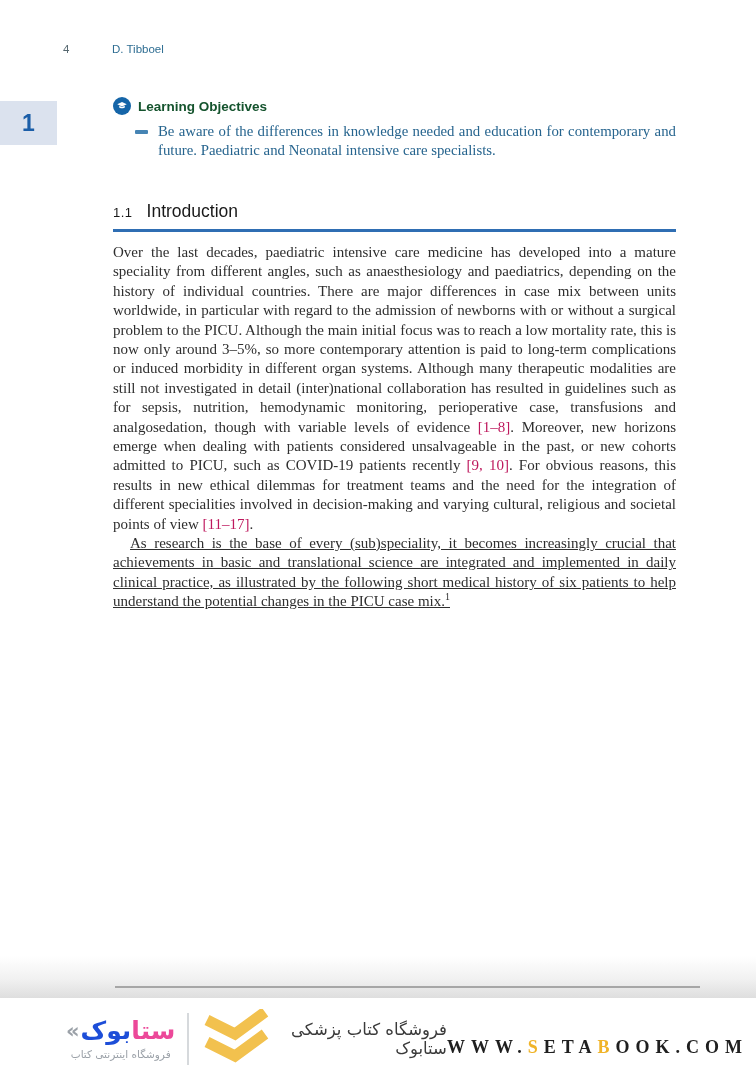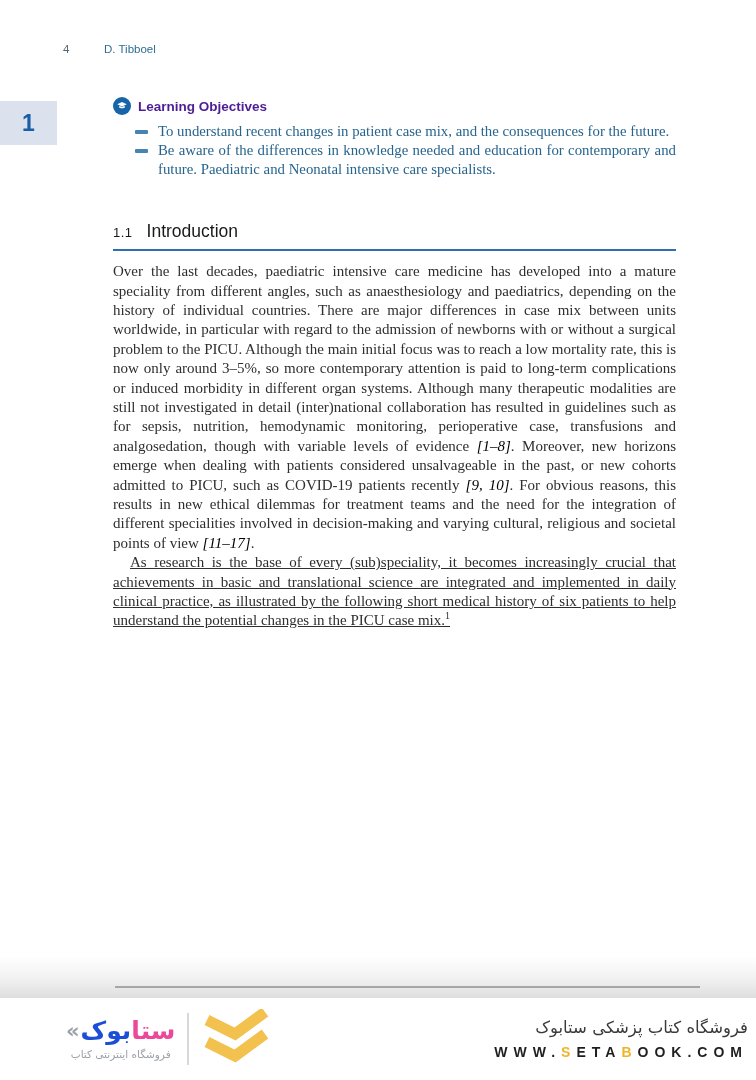--- a/index.html
+++ b/index.html
@@ -5,56 +5,56 @@
   html,body{margin:0;padding:0;}
   body{
     width:756px;height:1080px;background:#ffffff;position:relative;
     font-family:"Liberation Serif",serif;overflow:hidden;
   }
 
   
   .running-head{position:absolute;top:43px;left:0;width:100%;
     font-family:"Liberation Sans",sans-serif;font-size:11.5px;}
   .page-num{position:absolute;left:63px;top:0;color:#55676f;}
-  .author{position:absolute;left:104px;top:0;color:#2e6d92;}
+  .author{position:absolute;left:112px;top:0;color:#2e6d92;}
 
   
   .chapter-tab{position:absolute;left:0;top:101px;width:57px;height:44px;
     background:#dbe2ee;display:flex;align-items:center;justify-content:center;}
   .chapter-tab span{color:#1b5ea8;font-family:"Liberation Sans",sans-serif;
     font-weight:bold;font-size:23px;}
 
   
   .content{position:absolute;left:113px;top:97px;width:563px;}
 
   
   .lo-head{display:flex;align-items:center;gap:7px;}
   .lo-icon{width:18px;height:18px;border-radius:50%;background:#1565a8;
     display:flex;align-items:center;justify-content:center;flex:0 0 18px;}
   .lo-title{font-family:"Liberation Sans",sans-serif;font-weight:bold;
-    font-size:13.5px;color:#4c1d95;}
+    font-size:13.5px;color:#14532d;}
   .lo-list{margin:7px 0 0 22px;padding:0;list-style:none;}
   .lo-item{display:flex;gap:10px;font-size:14.8px;color:#26648e;
     line-height:19.2px;text-align:justify;}
   .dash-icon{flex:0 0 13px;width:13px;height:3.5px;background:#4684b4;
     border-radius:1px;margin-top:8px;}
 
   
   .section-head{margin-top:41px;display:flex;align-items:baseline;gap:14px;
     font-family:"Liberation Sans",sans-serif;font-weight:normal;color:#191919;}
   .sec-num{font-size:13px;letter-spacing:0.5px;}
   .sec-title{font-size:17.5px;}
   .rule{height:2.5px;background:#2f6eb3;margin-top:7px;}
 
   
   .body-text{margin-top:11px;font-size:15px;line-height:19.4px;
     text-align:justify;color:#2e2e2e;}
   .body-text p{margin:0;}
   .body-text p.indent{text-indent:17px;text-decoration:underline;}
-  .run-cite{color:#000000;font-style:italic;}
+  .run-cite{color:#be185d;}
   .run-sup{vertical-align:super;font-size:10px;line-height:0;}
 
   
   .page-edge{position:absolute;left:0;top:956px;width:756px;height:42px;
     background:linear-gradient(#ffffff 0%,#f1f1f1 55%,#dedede 100%);}
   .edge-line{position:absolute;left:115px;top:30px;width:585px;height:2px;
     background:#a6a6a6;}
 
   
   .footer{position:absolute;left:0;top:998px;width:756px;height:82px;
@@ -64,24 +64,24 @@
   .logo-group{display:flex;align-items:center;gap:12px;}
   .wordmark-block{display:flex;flex-direction:column;align-items:center;}
   .wordmark{font-family:"DejaVu Sans",sans-serif;font-weight:bold;
     font-size:25px;line-height:26px;display:flex;align-items:center;}
   .wm-mark{color:#9ba1a8;font-size:21px;margin-right:1px;}
   .wm-gray{color:#1d4ed8;direction:rtl;}
   .wm-accent{color:#ec4899;direction:rtl;}
   .logo-tagline{font-family:"DejaVu Sans",sans-serif;font-size:10.5px;
     color:#9ba1a8;margin-top:4px;direction:rtl;}
   .logo-divider{width:2px;height:52px;background:#d6d9dc;}
-  .right-block{display:flex;flex-direction:column;align-items:flex-end;}
+  .right-block{display:flex;flex-direction:row;align-items:flex-end;}
   .store-fa{font-family:"DejaVu Sans",sans-serif;font-size:16.5px;
     color:#3a3a3a;direction:rtl;}
-  .url{font-family:Liberation Sans, sans-serif;font-weight:bold;font-size:14px;
+  .url{font-family:Liberation Serif, serif;font-weight:bold;font-size:18px;
     letter-spacing:6px;color:#1f1f1f;margin-top:7px;white-space:nowrap;}
   .url .run-accent{color:#f0b429;}
 </style>
 </head>
 <body>
 
 <header class="running-head">
   <span class="page-num">4</span>
   <span class="author">D. Tibboel</span>
 </header>
@@ -96,24 +96,20 @@
     <div class="lo-head">
       <span class="lo-icon">
         <svg width="12" height="12" viewBox="0 0 24 24" aria-hidden="true">
           <path d="M12 4 L2.5 8.5 L12 13 L21.5 8.5 Z" fill="#ffffff"></path>
           <path d="M6.5 11.5 L6.5 15.2 C6.5 17 17.5 17 17.5 15.2 L17.5 11.5 L12 14.1 Z" fill="#ffffff"></path>
         </svg>
       </span>
       <span class="lo-title">Learning Objectives</span>
     </div>
     <ul class="lo-list">
-      <li class="lo-item">
-        <span class="dash-icon"></span>
-        <span>To understand recent changes in patient case mix, and the consequences for the future.</span>
-      </li>
       <li class="lo-item">
         <span class="dash-icon"></span>
         <span>Be aware of the differences in knowledge needed and education for contemporary and future. Paediatric and Neonatal intensive care specialists.</span>
       </li>
     </ul>
   </section>
 
   <section>
     <div class="section-head">
       <span class="sec-num">1.1</span>

